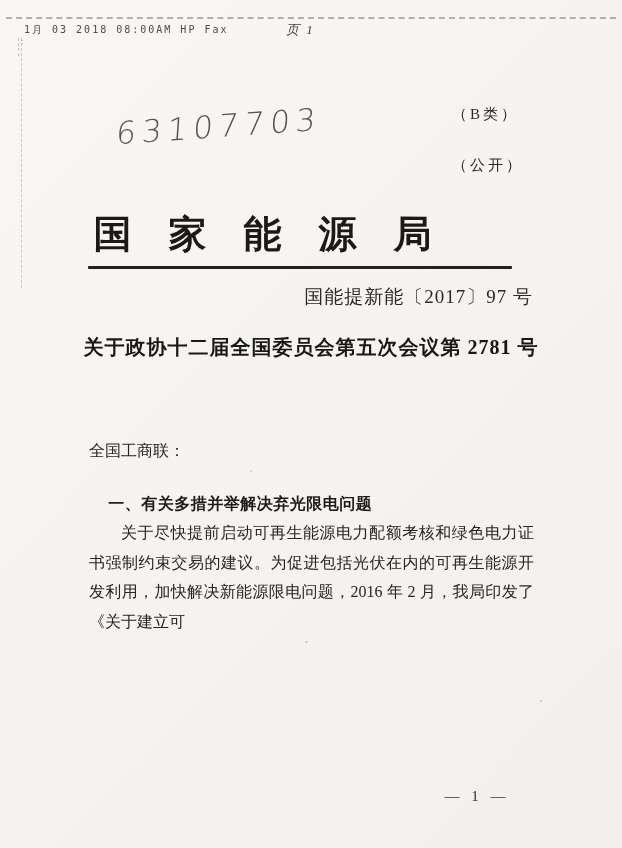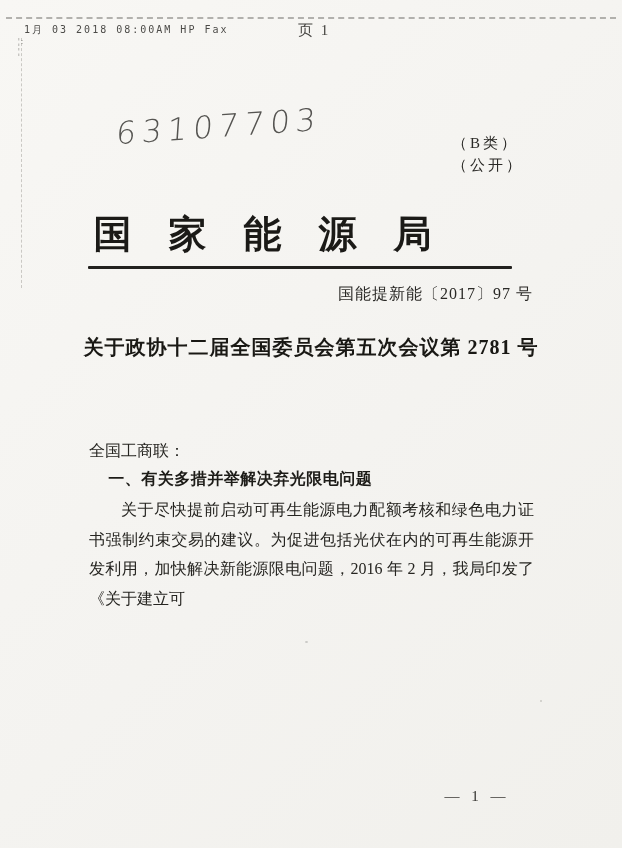--- a/index.html
+++ b/index.html
@@ -17,22 +17,22 @@
   .fax-rule {
     position:absolute; top:17px; left:6px; width:610px;
     border-top:2px dashed #9b9a96; opacity:.75;
   }
   .fax-left {
     position:absolute; top:23px; left:24px;
     font-family:"DejaVu Sans Mono",monospace;
     font-size:10px; color:#4c4b48; letter-spacing:2px; white-space:nowrap;
   }
   .fax-page {
-    position:absolute; top:21px; left:298px;
-    font-size:15px; color:#454441; letter-spacing:2px;
+    position:absolute; top:21px; left:286px;
+    font-size:13px; color:#454441; letter-spacing:2px;font-style:italic;
   }
   
   .edge-line {
     position:absolute; left:21px; top:38px; height:250px; width:0;
     border-left:1px dashed #b3b1ab; opacity:.65;
   }
   .edge-mark {
     position:absolute; left:18px; top:36px;
     font-size:9px; color:#6b6a66; letter-spacing:1px; line-height:10px;
   }
@@ -40,55 +40,56 @@
   
   .handwritten {
     position:absolute; left:116px; top:108px;
     font-family:"DejaVu Sans",sans-serif;
     font-size:31px; font-weight:300; color:#3a3936;
     transform:rotate(-4deg) skewX(-8deg);
     letter-spacing:6px; opacity:.85;
   }
   
   .cls { position:absolute; left:452px; font-size:15px; letter-spacing:3px; color:#2a2926; }
-  .cls.b-class { top:134px; }
+  .cls.b-class { top:105px; }
   .cls.open    { top:156px; }
   
   .agency {
     position:absolute; top:209px; left:0; width:525px;
     text-align:center; font-size:38px; font-weight:bold;
     letter-spacing:37px; padding-left:37px;
     color:#1b1a17; white-space:nowrap;
   }
   .head-rule {
     position:absolute; top:266px; left:88px; width:424px; height:3px;
     background:#22211e; border-radius:1px;
   }
   .doc-number {
     position:absolute; top:284px; left:89px; width:444px;
-    text-align:right; font-size:16px; color:#2a2926; letter-spacing:1px;
+    text-align:right; font-size:19px; color:#2a2926; letter-spacing:1px;
   }
   
   .letter-title {
     position:absolute; top:332px; left:40px; width:542px;
     text-align:center; font-weight:bold; font-size:20px;
     line-height:31px; color:#191814; letter-spacing:1px;
   }
   
   .body-text {
     position:absolute; top:408px; left:89px; width:445px;
     font-size:16px; line-height:29.5px; text-align:justify;
     color:#262521;
   }
   .salutation { text-indent:0;margin-top:28px; }
   .para { text-indent:2em; }
   .section-heading {
-    font-family:Liberation Mono, monospace;
+    font-family:Liberation Serif, serif;
     font-weight:bold; text-indent:1.2em; color:#1d1c18;
     letter-spacing:.5px;
+    margin-top:23px;
   }
   .page-number {
     position:absolute; top:788px; left:420px; width:114px;
     text-align:center; font-size:15px; letter-spacing:4px; color:#34332f;
   }
 </style>
 </head>
 <body>
 
 <div class="page">

